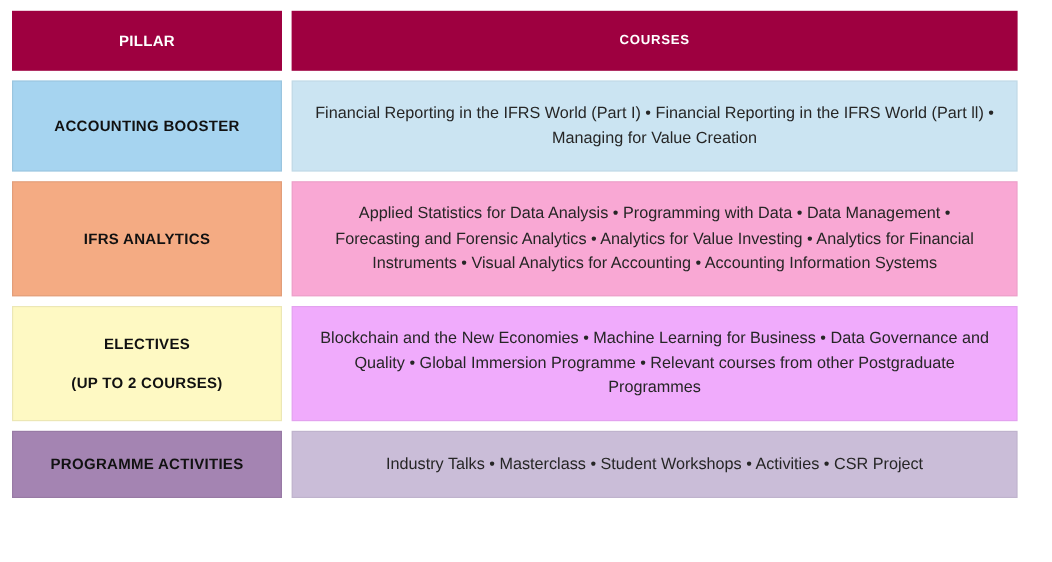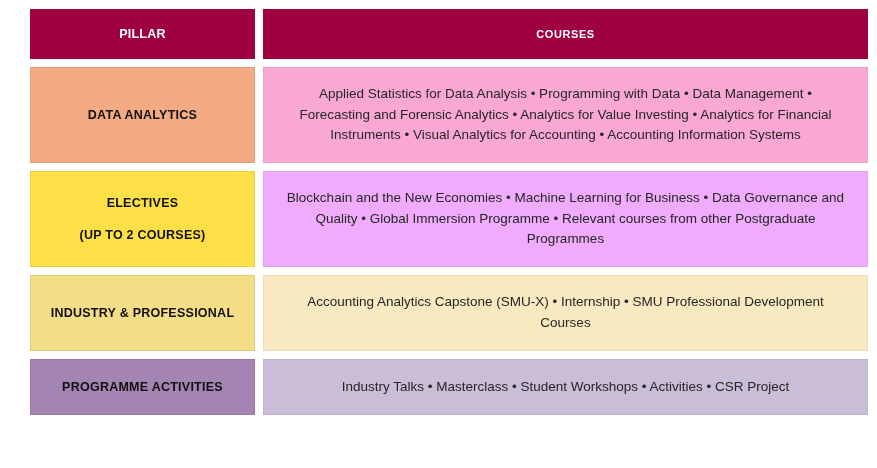--- a/index.html
+++ b/index.html
@@ -12,21 +12,21 @@
     height: 468px;
     font-family: "Liberation Sans", sans-serif;
     overflow: hidden;
   }
 
   .table-wrap {
     position: relative;
     width: 877px;
     height: 468px;
     box-sizing: border-box;
-    padding: 9px 9px 9px 30px;
+    padding: 9px 9px 9px 10px;
   }
 
   table.pillar-table {
     width: 854px;
     border-collapse: separate;
     border-spacing: 8px 8px;
     margin: -8px 0 0 -8px;
     table-layout: fixed;
   }
 
@@ -95,42 +95,42 @@
 <div class="table-wrap">
   <table class="pillar-table">
     <thead>
       <tr>
         <th class="hdr pillar-cell" style="border: none; background: rgb(158, 0, 64); color: rgb(255, 255, 255);">PILLAR</th>
         <th class="hdr" style="background: rgb(158, 0, 64); color: rgb(255, 255, 255);">COURSES</th>
       </tr>
     </thead>
     <tbody>
 
+      <tr class="row-1">
+        <td class="pillar-cell h-76" style="background: rgb(166, 212, 240);">
+          <span>ACCOUNTING BOOSTER</span>
+        </td>
+        <td class="courses-cell h-76" style="background: rgb(203, 228, 242);">Financial Reporting in the IFRS World (Part I) • Financial Reporting in the IFRS World (Part ll) • Managing for Value Creation</td>
+      </tr>
 
       <tr class="row-2">
         <td class="pillar-cell h-96" style="background: rgb(244, 171, 131);">
-          <span>DATA ANALYTICS</span>
+          <span>IFRS ANALYTICS</span>
         </td>
         <td class="courses-cell h-96" style="background: #f9a8d4;">Applied Statistics for Data Analysis • Programming with Data • Data Management • Forecasting and Forensic Analytics • Analytics for Value Investing • Analytics for Financial Instruments • Visual Analytics for Accounting • Accounting Information Systems</td>
       </tr>
 
       <tr class="row-3">
-        <td class="pillar-cell h-96" style="background: #fde047;">
+        <td class="pillar-cell h-96" style="background: #fef9c3;">
           <span>ELECTIVES</span>
           <span class="sub">(UP TO 2 COURSES)</span>
         </td>
         <td class="courses-cell h-96" style="background: #f0abfc;">Blockchain and the New Economies • Machine Learning for Business • Data Governance and Quality • Global Immersion Programme • Relevant courses from other Postgraduate Programmes</td>
       </tr>
 
-      <tr class="row-4">
-        <td class="pillar-cell h-76" style="background: rgb(244, 221, 135);">
-          <span>INDUSTRY &amp; PROFESSIONAL</span>
-        </td>
-        <td class="courses-cell h-76" style="background: rgb(249, 233, 192);">Accounting Analytics Capstone (SMU-X) • Internship • SMU Professional Development Courses</td>
-      </tr>
 
       <tr class="row-5">
         <td class="pillar-cell h-56" style="background: rgb(164, 132, 178);">
           <span>PROGRAMME ACTIVITIES</span>
         </td>
         <td class="courses-cell h-56" style="background: rgb(202, 189, 216);">Industry Talks • Masterclass • Student Workshops • Activities • CSR Project</td>
       </tr>
 
     </tbody>
   </table>

